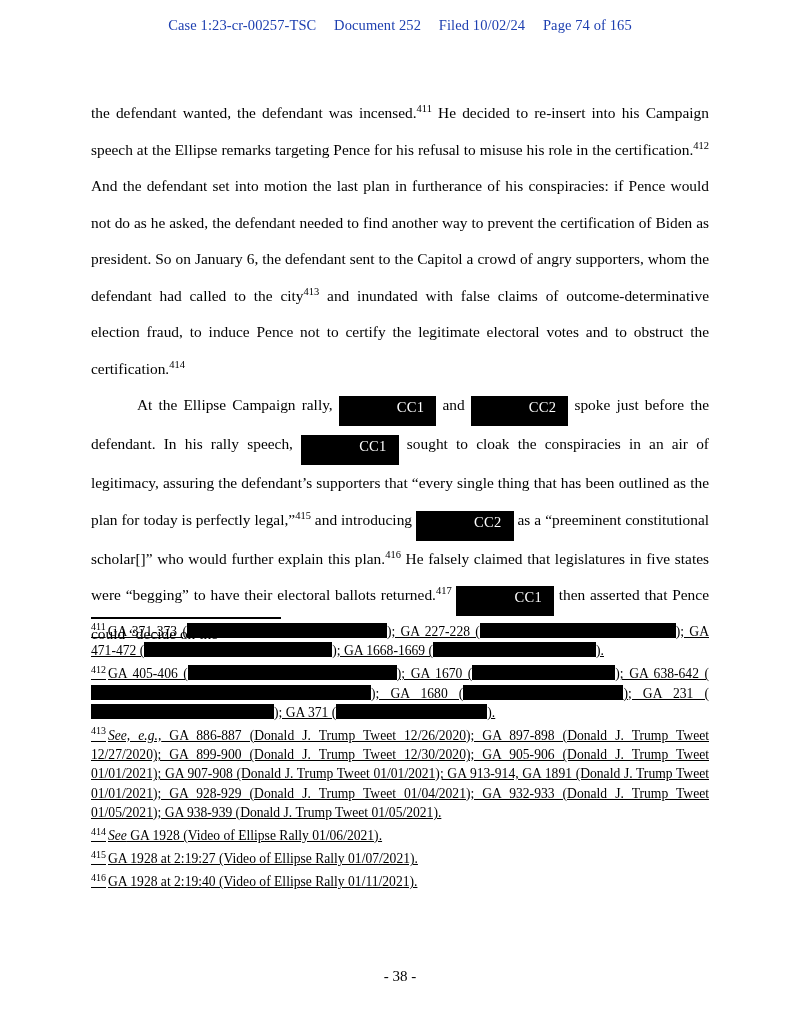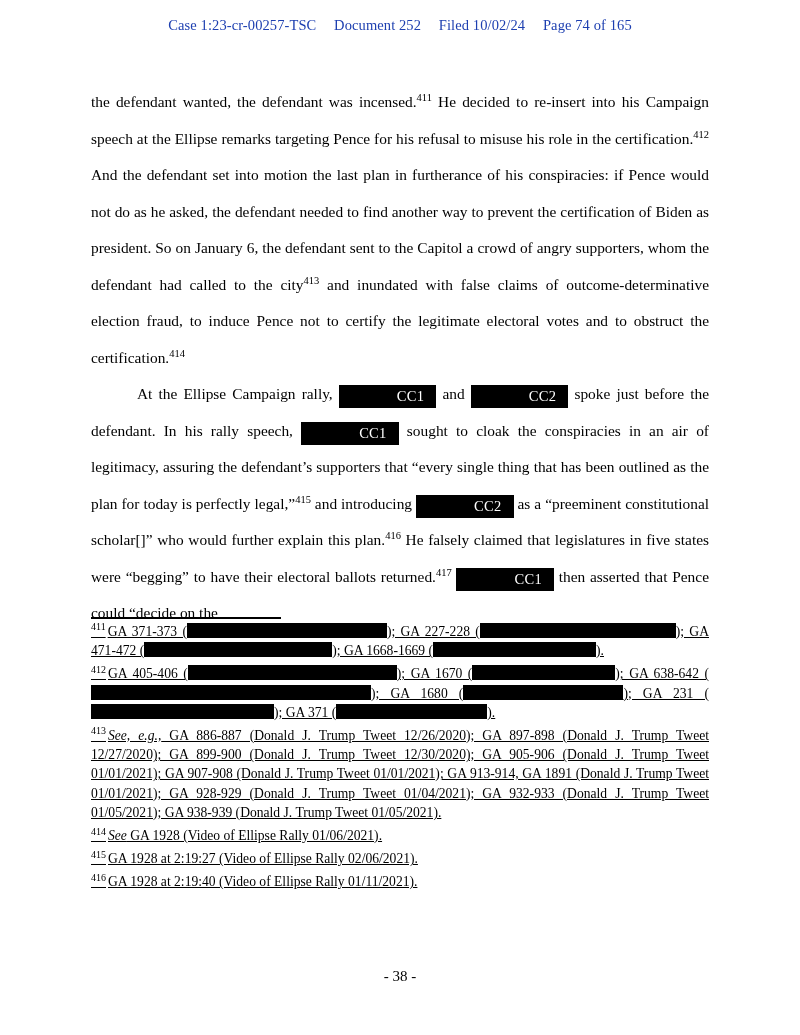--- a/index.html
+++ b/index.html
@@ -33,21 +33,21 @@
     font-size: 14.5px;
     letter-spacing: 0.1px;
     white-space: nowrap;
   }
   .header-stamp span { margin-right: 14px; }
   .header-stamp span:last-child { margin-right: 0; }
 
   .body-col {
     position: absolute;
     left: 91px;
-    top: 84px;
+    top: 95px;
     width: 618px;
   }
   p.body-par {
     margin: 0 0 0 0;
     font-size: 15.4px;
     line-height: 36.5px;
     text-align: justify;
     text-justify: inter-word;
   }
   p.body-par.indent { text-indent: 46px; }
@@ -56,21 +56,21 @@
     vertical-align: super;
     line-height: 0;
   }
   .redact {
     display: inline-block;
     background: #000000;
     color: #ffffff;
     font-family: "Liberation Serif", serif;
     font-size: 14.5px;
     line-height: 20px;
-    padding: 1px 12px 2px 12px;
+    padding: 1px 12px 9px 12px;
     vertical-align: -2px;
     letter-spacing: 0.3px;
   }
   .blackbar {
     display: inline-block;
     background: #000000;
     height: 15px;
     vertical-align: -2px;
   }
 
@@ -144,21 +144,21 @@
 
     <div class="fn fn-block">
       <sup>413</sup><span><em>See, e.g.,</em> GA 886-887 (Donald J. Trump Tweet 12/26/2020); GA 897-898 (Donald J. Trump Tweet 12/27/2020); GA 899-900 (Donald J. Trump Tweet 12/30/2020); GA 905-906 (Donald J. Trump Tweet 01/01/2021); GA 907-908 (Donald J. Trump Tweet 01/01/2021); GA 913-914, GA 1891 (Donald J. Trump Tweet 01/01/2021); GA 928-929 (Donald J. Trump Tweet 01/04/2021); GA 932-933 (Donald J. Trump Tweet 01/05/2021); GA 938-939 (Donald J. Trump Tweet 01/05/2021).</span>
     </div>
 
     <div class="fn fn-block">
       <sup>414</sup><span><em>See</em> GA 1928 (Video of Ellipse Rally 01/06/2021).</span>
     </div>
 
     <div class="fn fn-block">
-      <sup>415</sup><span>GA 1928 at 2:19:27 (Video of Ellipse Rally 02/06/2021).</span>
+      <sup>415</sup><span>GA 1928 at 2:19:27 (Video of Ellipse Rally 01/07/2021).</span>
     </div>
 
     <div class="fn fn-block">
       <sup>416</sup><span>GA 1928 at 2:19:40 (Video of Ellipse Rally 01/11/2021).</span>
     </div>
 
 
   </div>
 
   <div class="pagenum">- 38 -</div>

